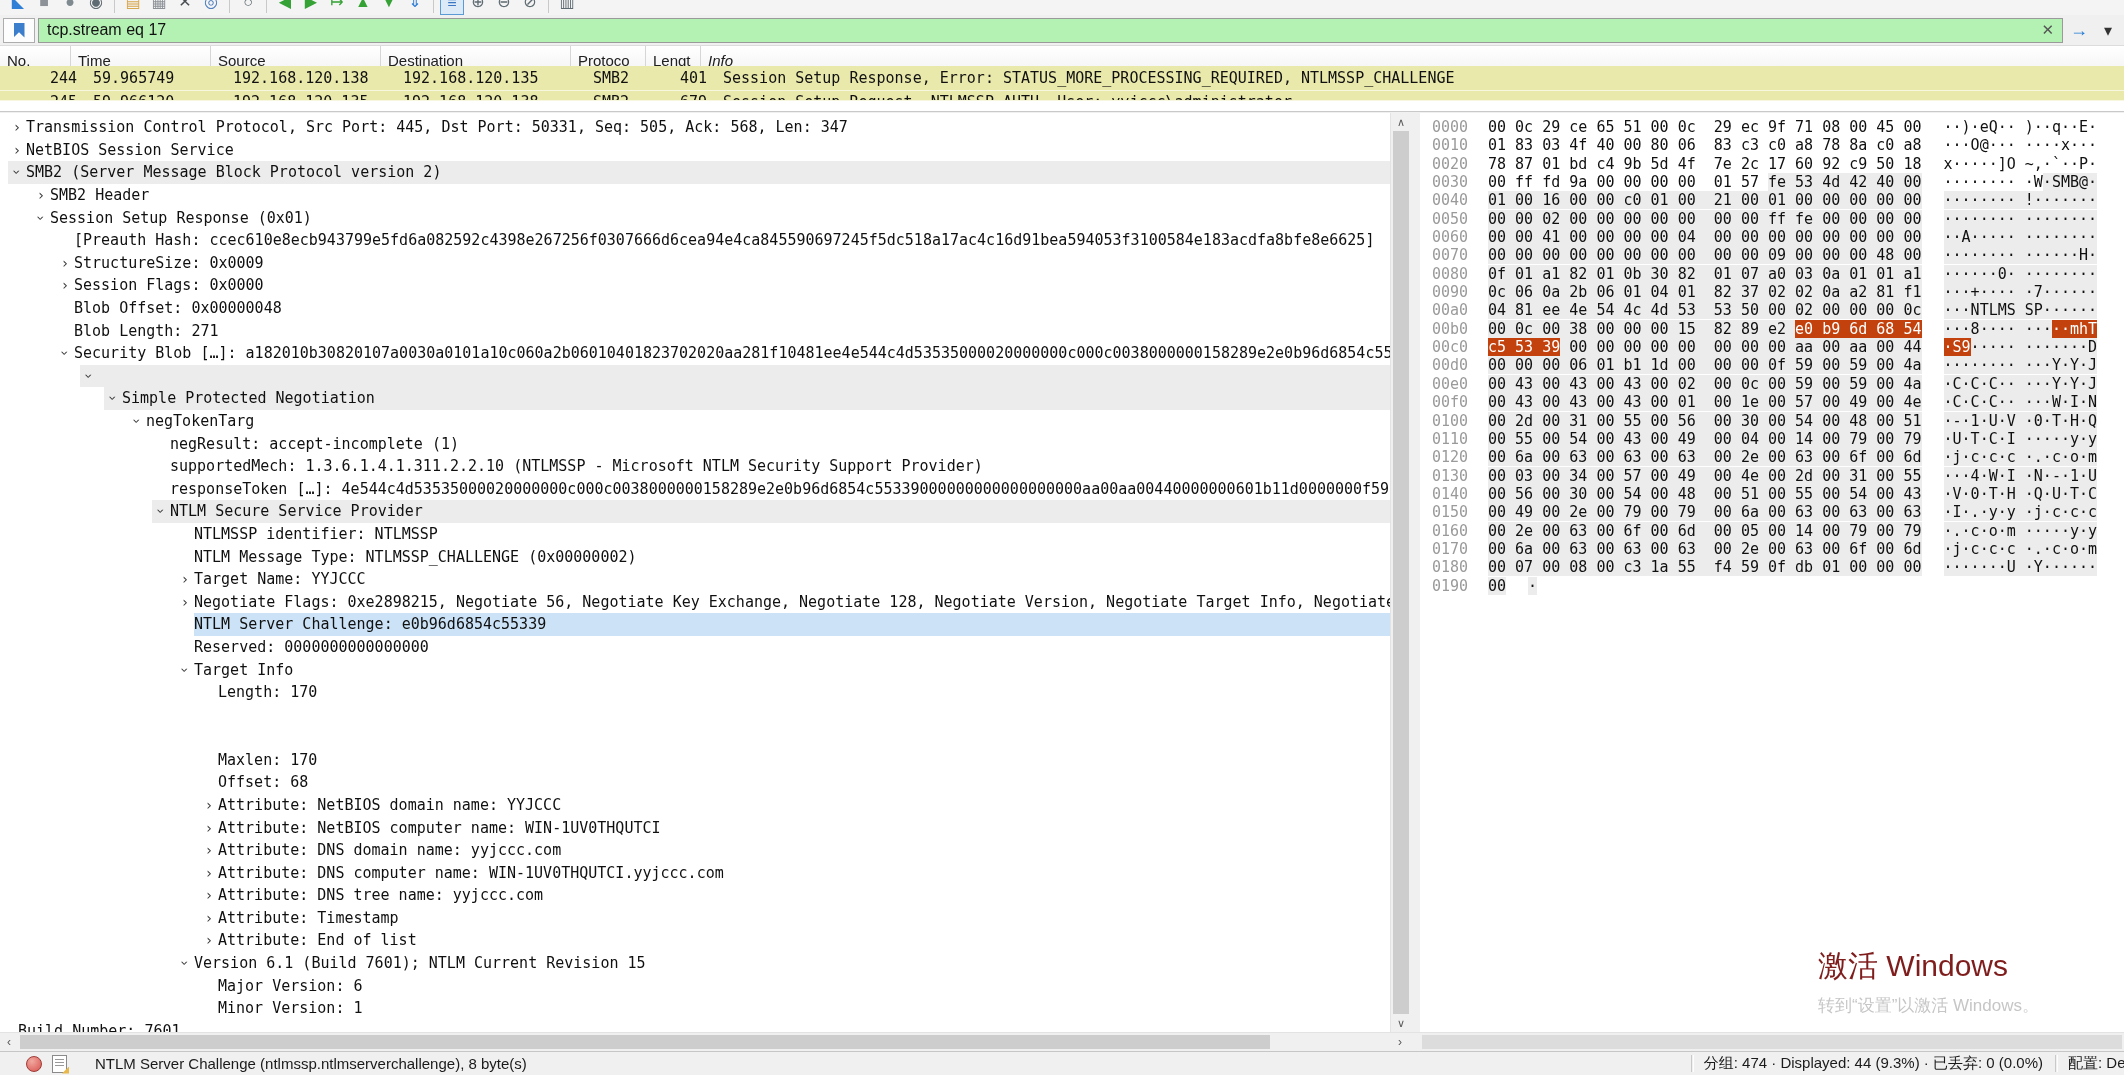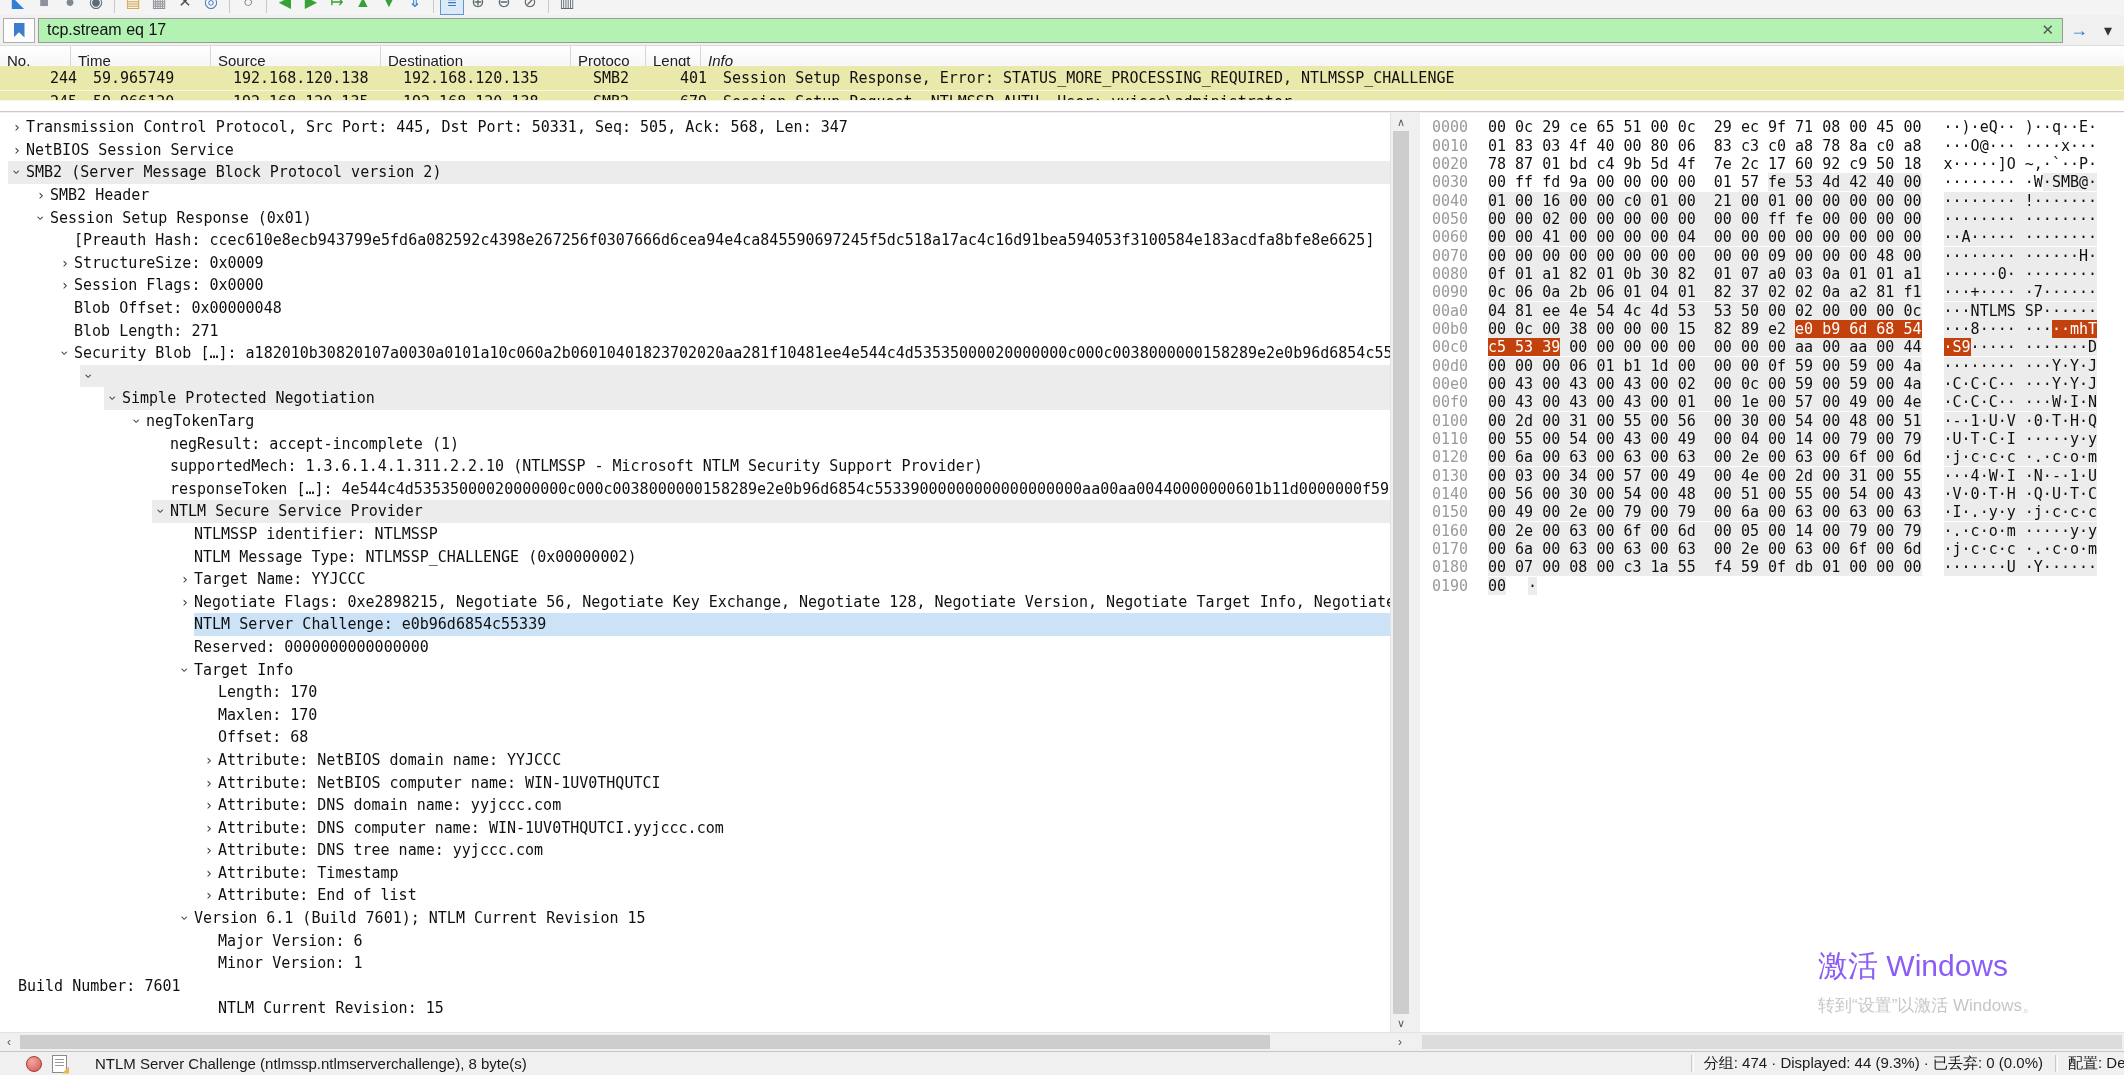--- a/index.html
+++ b/index.html
@@ -47,21 +47,21 @@
   .tfill{flex:1}
 
   
   .vscroll{position:absolute;top:1px;bottom:0;left:1390px;width:21px;background:#f0f0f0;border-left:1px solid #e3e3e3;box-sizing:border-box}
   .varrow{position:absolute;left:0;width:20px;height:18px;font-size:11px;color:#5a5a5a;text-align:center;line-height:18px}
   .varrow.up{top:0}.varrow.down{bottom:0}
   .vthumb{position:absolute;left:2px;right:2px;top:18px;bottom:18px;background:#cdcdcd}
 
   
   .hexpane{position:absolute;top:1px;left:1420px;right:0;bottom:0;background:#fff;overflow:hidden;padding:5px 0 0 12px;box-sizing:border-box}
-  .hrow{display:flex;height:18.35px;font-family:"DejaVu Sans Mono",monospace;font-size:15px;white-space:pre;color:#101010;align-items:center}
+  .hrow{display:flex;height:18.35px;font-family:"DejaVu Sans Mono",monospace;font-size:15px;white-space:pre;color:#101010;align-items:flex-start}
   .hoff{color:#9a9a9a;width:56px;flex:0 0 56px}
   .hascii{margin-left:22px;white-space:pre}
   .hbytes{white-space:pre}
   .g{background:#ececec}
   .s{background:#c2410c;color:#fff}
 
   
   .hscroll{position:absolute;left:0;right:0;bottom:24px;height:19px;background:#f0f0f0;border-top:1px solid #e3e3e3;box-sizing:border-box}
   .harrow{position:absolute;top:0;width:18px;height:18px;text-align:center;font-size:12px;line-height:18px;color:#5a5a5a}
   .hthumb{position:absolute;top:2px;bottom:2px;background:#cdcdcd}
@@ -71,21 +71,21 @@
   .expert-dot{width:14px;height:14px;border-radius:50%;background:radial-gradient(circle at 35% 30%,#f0a9a0,#d9534f);border:1px solid #9f3b36;margin:0 10px 0 26px;flex:0 0 auto}
   .note-ic{width:13px;height:16px;background:#fff;border:1px solid #8a8a8a;position:relative;margin-right:28px;flex:0 0 auto}
   .note-ic:before{content:"";position:absolute;left:2px;top:3px;right:2px;height:1px;background:#999;box-shadow:0 3px 0 #999,0 6px 0 #999}
   .note-ic:after{content:"";position:absolute;right:-3px;bottom:-2px;width:7px;height:7px;background:#e8b84b;clip-path:polygon(0 100%,100% 0,100% 100%)}
   .sb-right{margin-left:auto;display:flex;align-items:center;height:100%}
   .sb-sep{width:1px;height:70%;background:#c9c9c9;box-shadow:2px 0 0 #fdfdfd;margin:0 12px;flex:0 0 auto}
   .sb-profile{width:56px;overflow:hidden;white-space:nowrap;flex:0 0 auto}
 
   
   .watermark{position:absolute;left:1818px;top:946px;pointer-events:none}
-  .wm1{font-size:30px;color:#8b5cf6}
+  .wm1{font-size:30px;color:#7f1d1d}
   .wm2{font-size:17px;color:#c6c6c6;margin-top:7px}
 </style>
 </head>
 <body>
 
 <div id="app">
 
   <div class="toolbar" id="toolbar">
       <span class="tbicon" style="color: rgb(47, 127, 214);">◣</span>
       <span class="tbicon" style="color: rgb(141, 146, 152);">■</span>
@@ -177,21 +177,21 @@
         <div class="trow" style="padding-left: 152px;"><span class="spacer"></span><div class="tbody"><span class="ttext">responseToken […]: 4e544c4d53535000020000000c000c0038000000158289e2e0b96d6854c55339000000000000000000aa00aa00440000000601b11d0000000f5900590059004a</span><span class="tfill"></span></div></div>
         <div class="trow" style="padding-left: 152px;"><div class="tbody band"><span class="chev exp">›</span><span class="ttext">NTLM Secure Service Provider</span><span class="tfill"></span></div></div>
         <div class="trow" style="padding-left: 176px;"><span class="spacer"></span><div class="tbody"><span class="ttext">NTLMSSP identifier: NTLMSSP</span><span class="tfill"></span></div></div>
         <div class="trow" style="padding-left: 176px;"><span class="spacer"></span><div class="tbody"><span class="ttext">NTLM Message Type: NTLMSSP_CHALLENGE (0x00000002)</span><span class="tfill"></span></div></div>
         <div class="trow" style="padding-left: 176px;"><div class="tbody"><span class="chev">›</span><span class="ttext">Target Name: YYJCCC</span><span class="tfill"></span></div></div>
         <div class="trow" style="padding-left: 176px;"><div class="tbody"><span class="chev">›</span><span class="ttext">Negotiate Flags: 0xe2898215, Negotiate 56, Negotiate Key Exchange, Negotiate 128, Negotiate Version, Negotiate Target Info, Negotiate Extended Session Security</span><span class="tfill"></span></div></div>
         <div class="trow" style="padding-left: 176px;"><span class="spacer"></span><div class="tbody sel"><span class="ttext">NTLM Server Challenge: e0b96d6854c55339</span><span class="tfill"></span></div></div>
         <div class="trow" style="padding-left: 176px;"><span class="spacer"></span><div class="tbody"><span class="ttext">Reserved: 0000000000000000</span><span class="tfill"></span></div></div>
         <div class="trow" style="padding-left: 176px;"><div class="tbody"><span class="chev exp">›</span><span class="ttext">Target Info</span><span class="tfill"></span></div></div>
         <div class="trow" style="padding-left: 200px;"><span class="spacer"></span><div class="tbody"><span class="ttext">Length: 170</span><span class="tfill"></span></div></div>
-        <div class="trow" style="padding-left: 200px;"><span class="spacer"></span><div class="tbody"><span class="ttext">Maxlen: 170</span><span class="tfill"></span></div></div>
+        <div class="trow" style="padding-left: 200px; margin-top: 45px;"><span class="spacer"></span><div class="tbody"><span class="ttext">Maxlen: 170</span><span class="tfill"></span></div></div>
         <div class="trow" style="padding-left: 200px;"><span class="spacer"></span><div class="tbody"><span class="ttext">Offset: 68</span><span class="tfill"></span></div></div>
         <div class="trow" style="padding-left: 200px;"><div class="tbody"><span class="chev">›</span><span class="ttext">Attribute: NetBIOS domain name: YYJCCC</span><span class="tfill"></span></div></div>
         <div class="trow" style="padding-left: 200px;"><div class="tbody"><span class="chev">›</span><span class="ttext">Attribute: NetBIOS computer name: WIN-1UV0THQUTCI</span><span class="tfill"></span></div></div>
         <div class="trow" style="padding-left: 200px;"><div class="tbody"><span class="chev">›</span><span class="ttext">Attribute: DNS domain name: yyjccc.com</span><span class="tfill"></span></div></div>
         <div class="trow" style="padding-left: 200px;"><div class="tbody"><span class="chev">›</span><span class="ttext">Attribute: DNS computer name: WIN-1UV0THQUTCI.yyjccc.com</span><span class="tfill"></span></div></div>
         <div class="trow" style="padding-left: 200px;"><div class="tbody"><span class="chev">›</span><span class="ttext">Attribute: DNS tree name: yyjccc.com</span><span class="tfill"></span></div></div>
         <div class="trow" style="padding-left: 200px;"><div class="tbody"><span class="chev">›</span><span class="ttext">Attribute: Timestamp</span><span class="tfill"></span></div></div>
         <div class="trow" style="padding-left: 200px;"><div class="tbody"><span class="chev">›</span><span class="ttext">Attribute: End of list</span><span class="tfill"></span></div></div>
         <div class="trow" style="padding-left: 176px;"><div class="tbody"><span class="chev exp">›</span><span class="ttext">Version 6.1 (Build 7601); NTLM Current Revision 15</span><span class="tfill"></span></div></div>
         <div class="trow" style="padding-left: 200px;"><span class="spacer"></span><div class="tbody"><span class="ttext">Major Version: 6</span><span class="tfill"></span></div></div>

